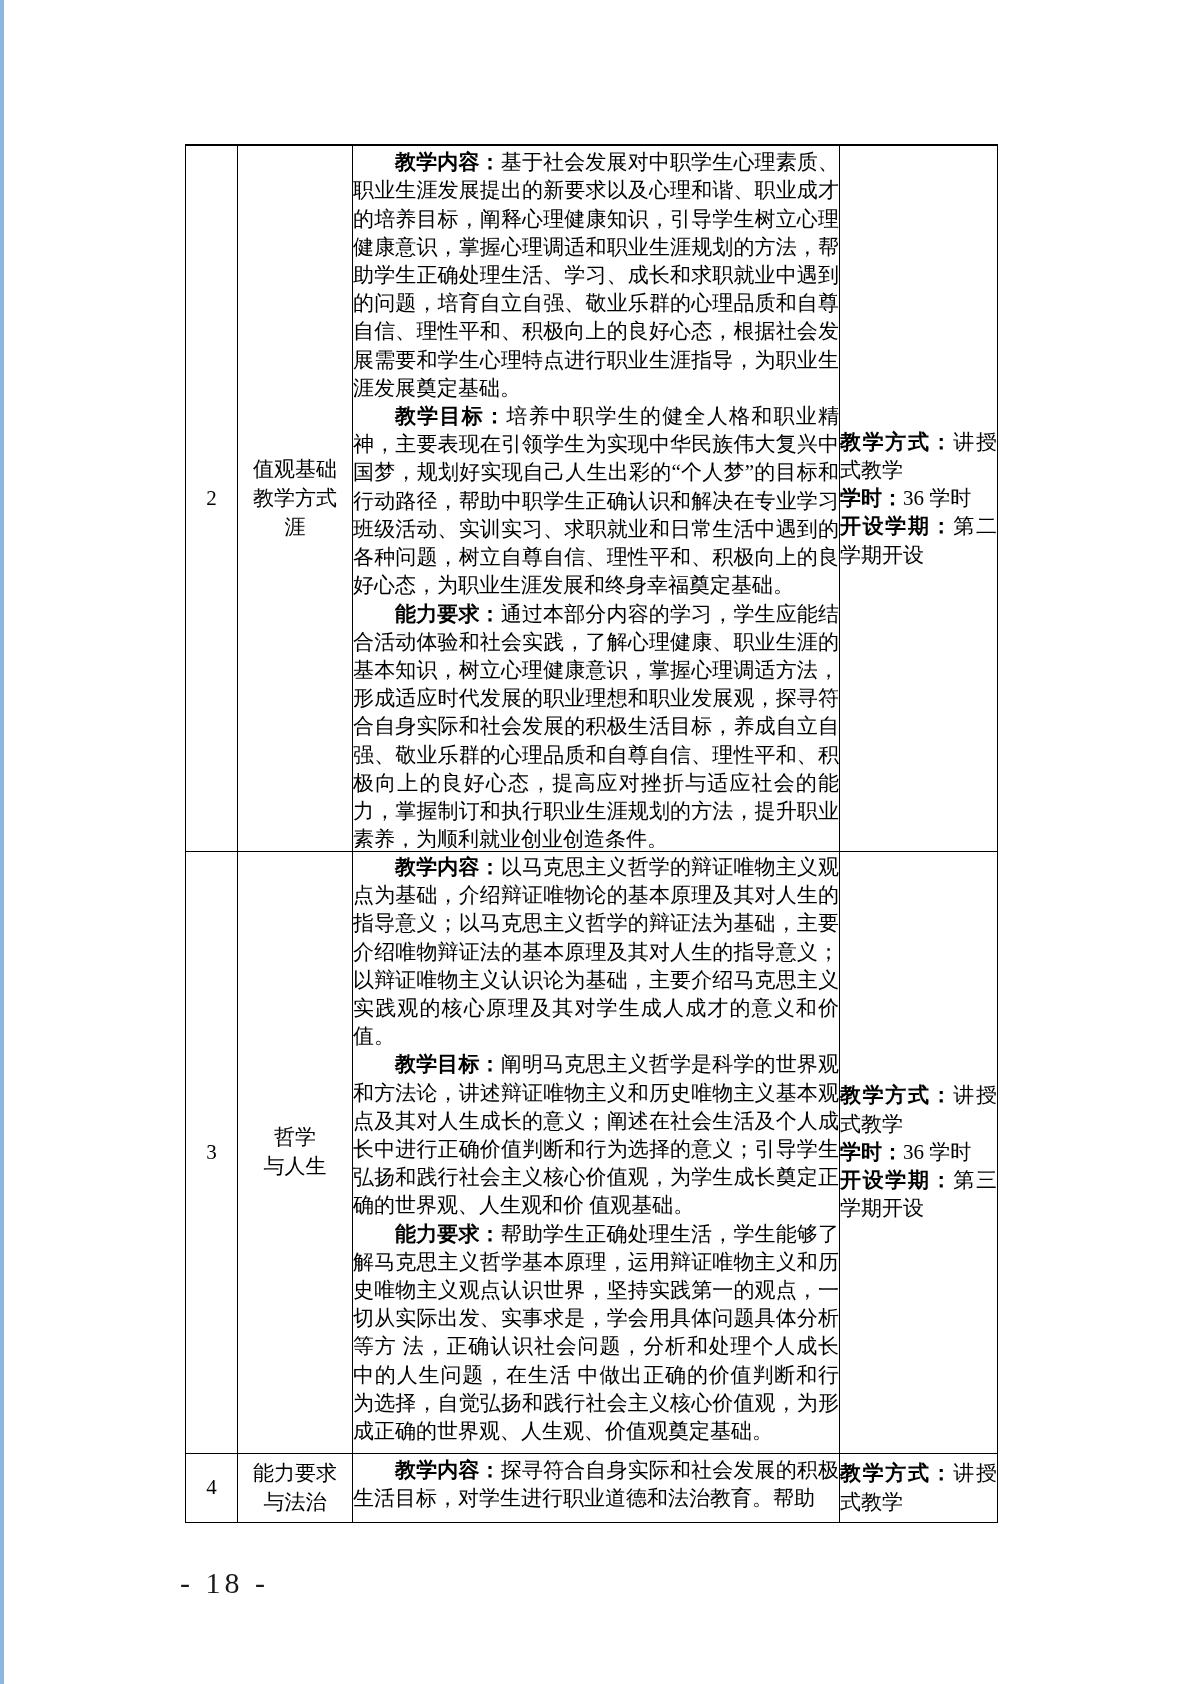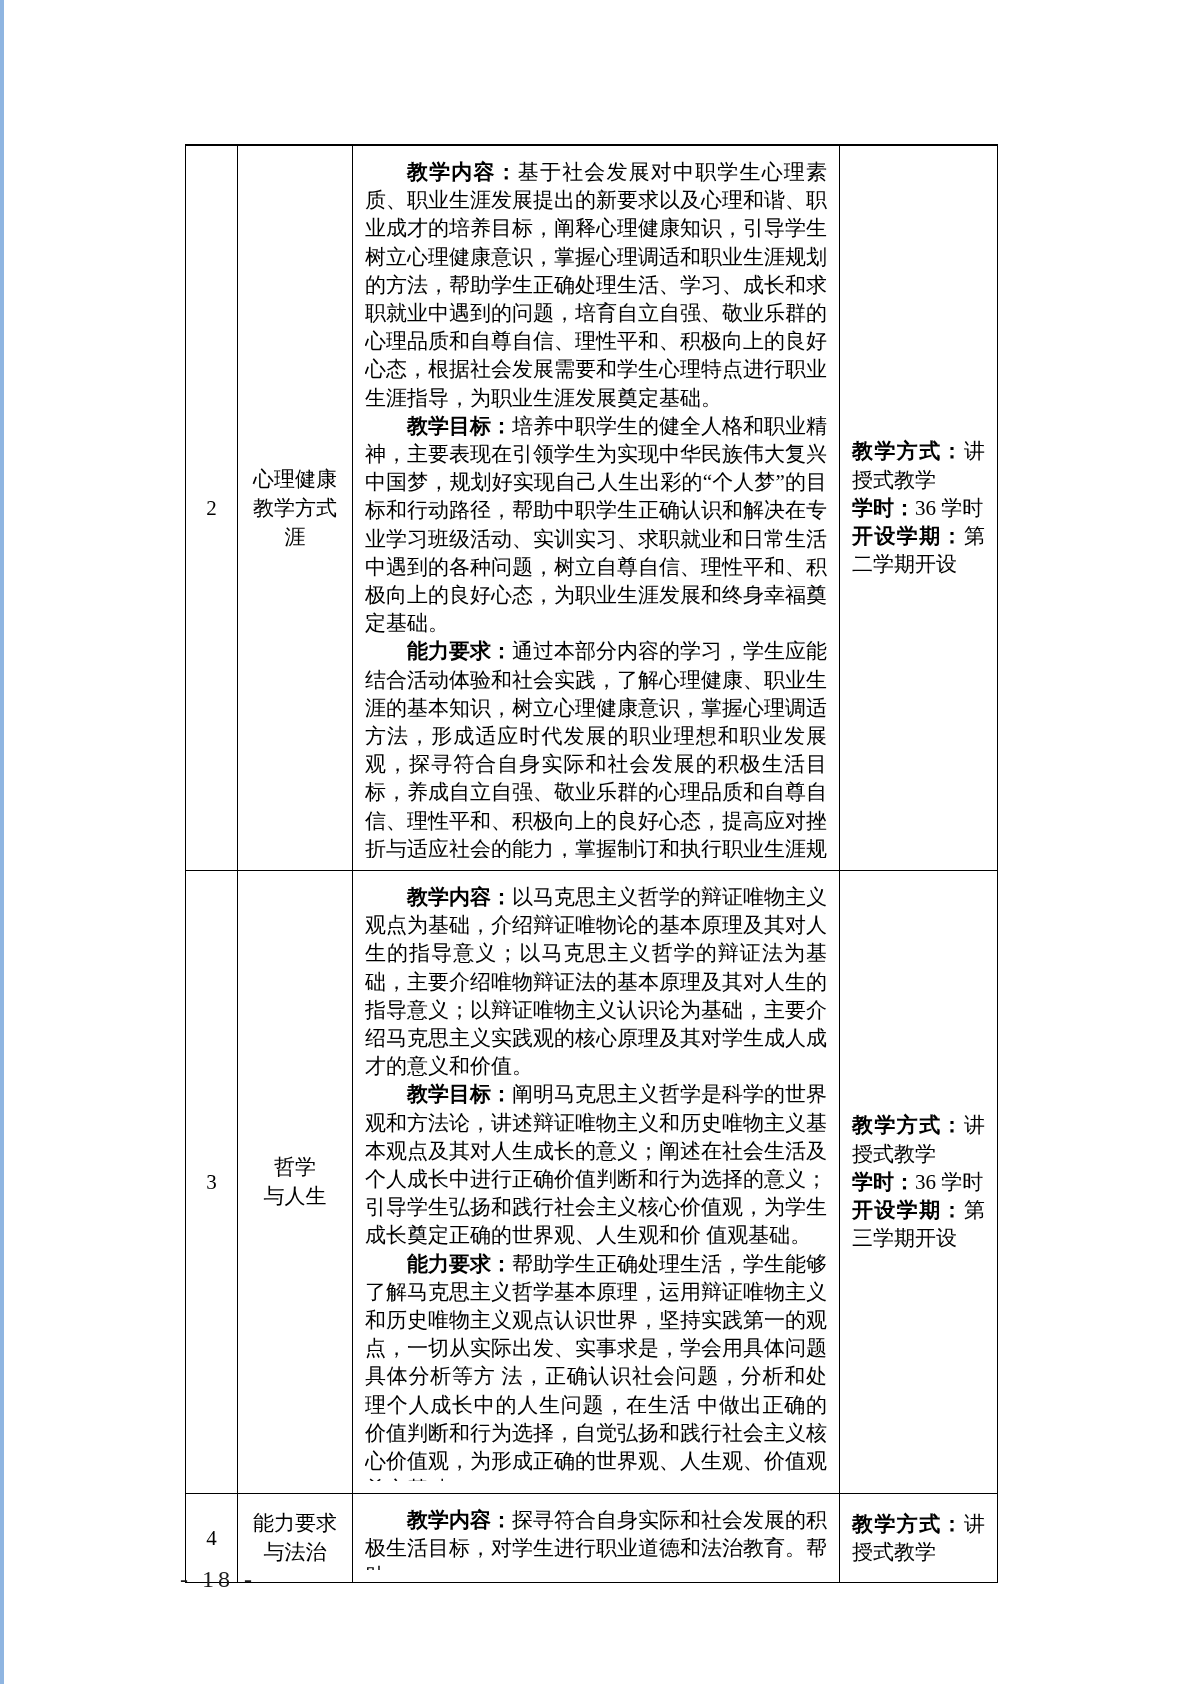--- a/index.html
+++ b/index.html
@@ -19,21 +19,21 @@
   table.course {
     position:absolute; left:185px; top:144px;
     width:812px;
     border-collapse:collapse;
     table-layout:fixed;
     border:1px solid #000;
     border-top-width:2px;
   }
   table.course td {
     border:1px solid #000;
-    padding:12px;
+    padding:0;
     vertical-align:middle;
     font-size:21px;
     line-height:28.2px;
   }
   td.num-cell { text-align:center; }
   td.name-cell { text-align:center; }
   .name-line { line-height:29px; }
   td.detail-cell { vertical-align:top; padding:1px 7px 0 8px; }
   .clip { overflow:hidden; }
   .clip-r2 { height:700px; }
@@ -43,21 +43,21 @@
     margin:0;
     text-indent:42px;
     text-align:justify;
   }
   td.info-cell { padding:0 4px 0 6px; }
   .info-block { text-align:justify; }
   .lbl { font-weight:700; }
   .page-num {
     position:absolute;
     left:180px; top:1566px;
-    font-size:24px;
+    font-size:30px;
     letter-spacing:4px;
     color:#1a1a1a;
   }
 </style>
 </head>
 <body>
 
 <div class="page">
   <div class="edge-strip"></div>
 
@@ -68,21 +68,21 @@
       <col style="width:487px">
       <col style="width:158px">
     </colgroup>
 
     <tbody>
         <tr style="height:706px;">
       <td class="num-cell">
         <div>2</div>
       </td>
       <td class="name-cell">
-        <div class="name-line">心理健康</div>
+        <div class="name-line">值观基础</div>
         <div class="name-line">教学方式</div>
         <div class="name-line">涯</div>
       </td>
       <td class="detail-cell">
         <div class="clip clip-r2">
           <p class="para"><span class="lbl">教学内容：</span><span>基于社会发展对中职学生心理素质、职业生涯发展提出的新要求以及心理和谐、职业成才的培养目标，阐释心理健康知识，引导学生树立心理健康意识，掌握心理调适和职业生涯规划的方法，帮助学生正确处理生活、学习、成长和求职就业中遇到的问题，培育自立自强、敬业乐群的心理品质和自尊自信、理性平和、积极向上的良好心态，根据社会发展需要和学生心理特点进行职业生涯指导，为职业生涯发展奠定基础。</span></p>
           <p class="para"><span class="lbl">教学目标：</span><span>培养中职学生的健全人格和职业精神，主要表现在引领学生为实现中华民族伟大复兴中国梦，规划好实现自己人生出彩的“个人梦”的目标和行动路径，帮助中职学生正确认识和解决在专业学习班级活动、实训实习、求职就业和日常生活中遇到的各种问题，树立自尊自信、理性平和、积极向上的良好心态，为职业生涯发展和终身幸福奠定基础。</span></p>
           <p class="para"><span class="lbl">能力要求：</span><span>通过本部分内容的学习，学生应能结合活动体验和社会实践，了解心理健康、职业生涯的基本知识，树立心理健康意识，掌握心理调适方法，形成适应时代发展的职业理想和职业发展观，探寻符合自身实际和社会发展的积极生活目标，养成自立自强、敬业乐群的心理品质和自尊自信、理性平和、积极向上的良好心态，提高应对挫折与适应社会的能力，掌握制订和执行职业生涯规划的方法，提升职业素养，为顺利就业创业创造条件。</span></p>
         </div>
       </td>

